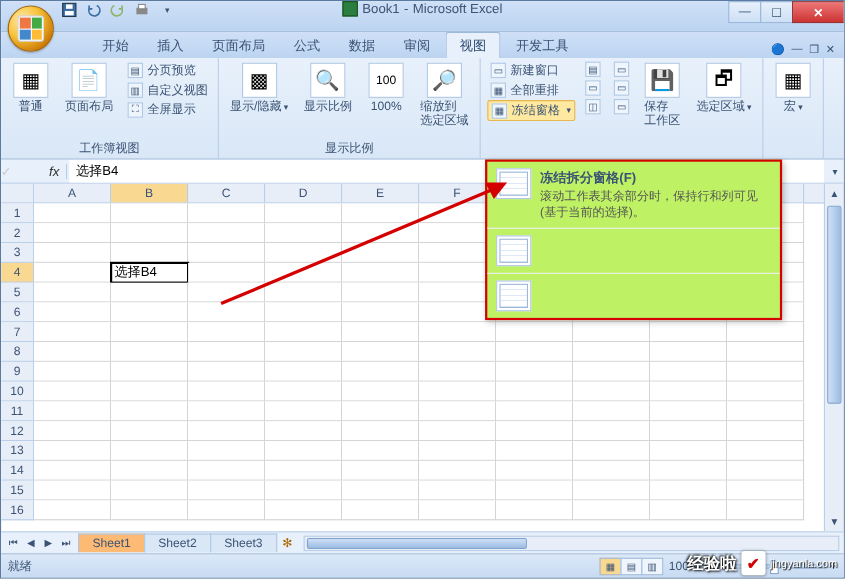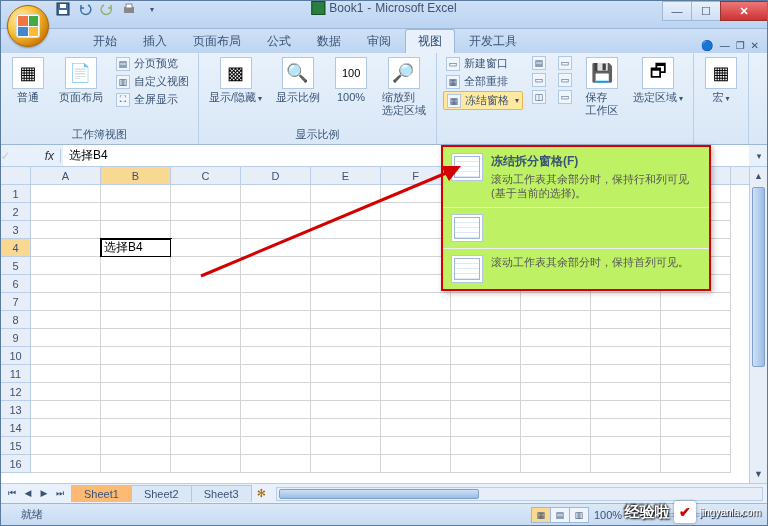--- a/index.html
+++ b/index.html
@@ -85,21 +85,21 @@
 .sheettabs { height:20px; background:#e8f1fb; border-top:1px solid #b9cee8; display:flex; align-items:center; font-size:11px;}
 .navbtns { display:flex; padding:0 4px; gap:2px;}
 .navbtns span { width:14px; text-align:center; color:#3b5374; font-size:9px;}
 .stab { padding:2px 12px; background:#fdba74; border:1px solid #b0c8e4; border-bottom:none; margin-right:-1px; color:#3b5374;}
 .stab.inactive { background:#d9e7f7;}
 .stab-new { padding:2px 6px; color:#a86500;}
 .hscroll { flex:1; margin:0 4px; height:14px; background:#e8eef7; border:1px solid #b9cee8; position:relative;}
 .hscroll .thumb { position:absolute; left:2px; top:1px; bottom:1px; width:200px; background:linear-gradient(#cfe0f7,#9cbce4); border:1px solid #7fa2cc; border-radius:2px;}
 
 
-.statusbar { height:22px; background:linear-gradient(#dbe8f8,#c7dbf2); display:flex; align-items:center; font-size:11px; color:#3b5374; padding:0 20px; border-top:1px solid #9db8d9; position:relative;}
+.statusbar { height:22px; background:linear-gradient(#dbe8f8,#c7dbf2); display:flex; align-items:center; font-size:11px; color:#3b5374; padding:0 6px; border-top:1px solid #9db8d9; position:relative;}
 .status-left { }
 .status-right { margin-left:auto; display:flex; align-items:center; gap:6px;}
 .viewbtns { display:flex;}
 .viewbtn { width:20px; height:16px; border:1px solid #9db8d9; background:#eef5fd; display:flex; align-items:center; justify-content:center; font-size:9px; margin-right:-1px;}
 .viewbtn.active { background:#f9d891;}
 .zoom { display:flex; align-items:center; gap:4px;}
 .zoom .slider { width:100px; height:4px; background:#bcd4f1; position:relative; border:1px solid #9db8d9;}
 .zoom .slider .knob { position:absolute; left:48px; top:-4px; width:8px; height:12px; background:#fff; border:1px solid #7fa2cc;}
 .watermark { position:absolute; right:6px; bottom:2px; display:flex; align-items:center; gap:4px; z-index:50;}
 .watermark .wlogo { width:22px; height:22px; background:#fff; border-radius:3px; display:flex; align-items:center; justify-content:center; color:#d40000; font-size:14px; font-weight:bold; box-shadow:0 0 3px rgba(0,0,0,.4);}
@@ -540,21 +540,20 @@
         <div class="ftitle">冻结拆分窗格(F)</div>
         <div class="fdesc">滚动工作表其余部分时，保持行和列可见(基于当前的选择)。</div>
       </div>
   </div>
   <div class="fitem">
     <div class="ficon"></div>
   </div>
   <div class="fitem">
     <div class="ficon"></div>
     <div class="ftext">
-        <div class="fdesc">滚动工作表其余部分时，保持首列可见。</div>
       </div>
   </div>
 </div>
 
 <svg class="red-arrow" style="left:190px; top:155px;" width="290" height="130">
   <line x1="10" y1="120" x2="260" y2="15" stroke="#d40000" stroke-width="3"></line>
   <polygon points="270,10 250,10 258,25" fill="#d40000"></polygon>
 </svg>
 
 <div class="sheettabs">

